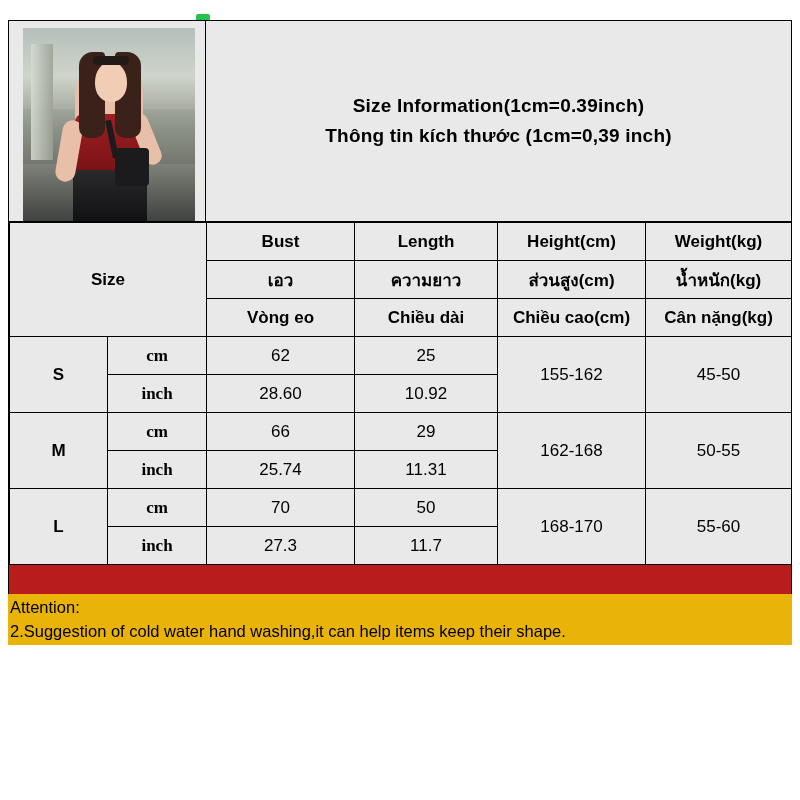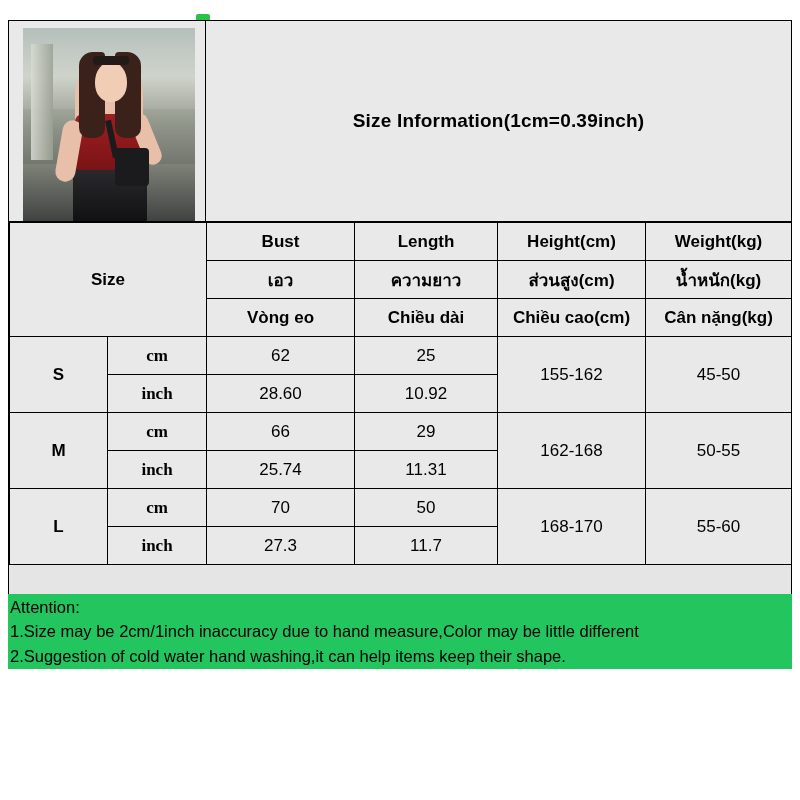--- a/index.html
+++ b/index.html
@@ -19,21 +19,21 @@
     background: #ffffff;
     overflow: hidden;
   }
   
   .chart {
     position: absolute;
     left: 8px;
     top: 20px;
     width: 784px;
     height: 580px;
-    background: #e5e5e5;
+    background: #b91c1c;
     border: 1px solid #000000;
     box-sizing: border-box;
   }
   
   .header-row {
     display: flex;
     height: 201px;
     border-bottom: 1px solid #000000;
     box-sizing: border-box;
   }
@@ -206,21 +206,21 @@
   col.c6 { width: 146px; }
 
   
   .notes {
     position: absolute;
     left: 8px;
     top: 594px;
     width: 784px;
     box-sizing: border-box;
     padding: 2px 2px 0 2px;
-    background: #22c55e;
+    background: #eab308;
   }
   .notes p {
     margin: 0 0 1px 0;
     font-size: 16.5px;
     line-height: 1.42;
     color: #000000;
   }
   .green-dot {
     position: absolute;
     left: 196px;
@@ -254,20 +254,21 @@
           <div class="hairL"></div>
           <div class="hairR"></div>
           <div class="face"></div>
           <div class="glasses"></div>
           <div class="bagstrap"></div>
           <div class="bag"></div>
         </div>
       </div>
       <div class="title-cell">
         <div class="title-line">Size Information(1cm=0.39inch)</div>
+        <div class="title-line">Thông tin kích thước (1cm=0,39 inch)</div>
       </div>
     </div>
 
     <table class="size-table">
       <colgroup>
         <col class="c1">
           <col class="c2">
           <col class="c3">
           <col class="c4">
           <col class="c5">
@@ -335,17 +336,16 @@
           <td class="unit">inch</td>
           <td class="val">27.3</td>
           <td class="val">11.7</td>
         </tr>
       </tbody>
     </table>
   </div>
 
   <div class="notes">
     <p>Attention:</p>
-    <p>1.Size may be 2cm/1inch inaccuracy due to hand measure,Color may be little different</p>
     <p>2.Suggestion of cold water hand washing,it can help items keep their shape.</p>
   </div>
 
 </div>
 
 </body></html>

